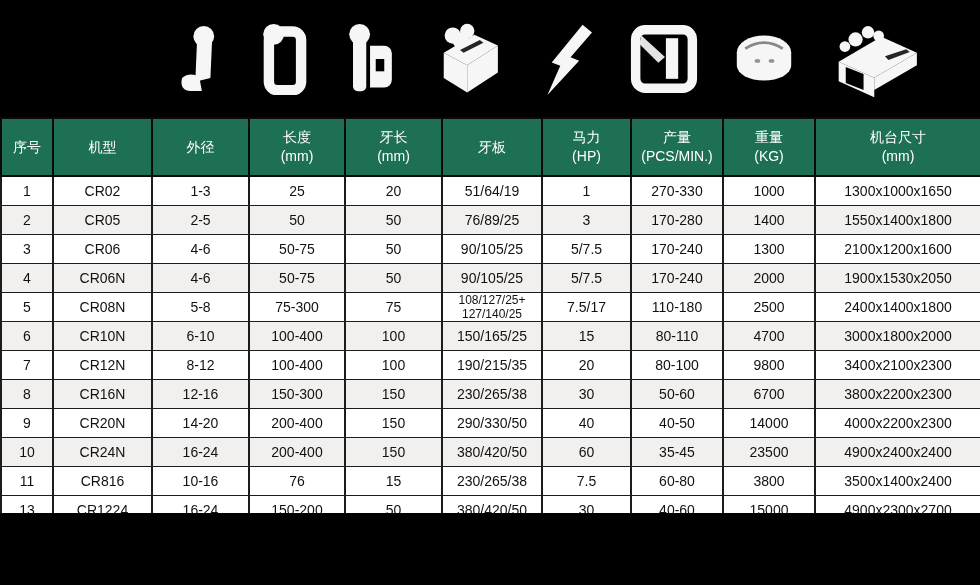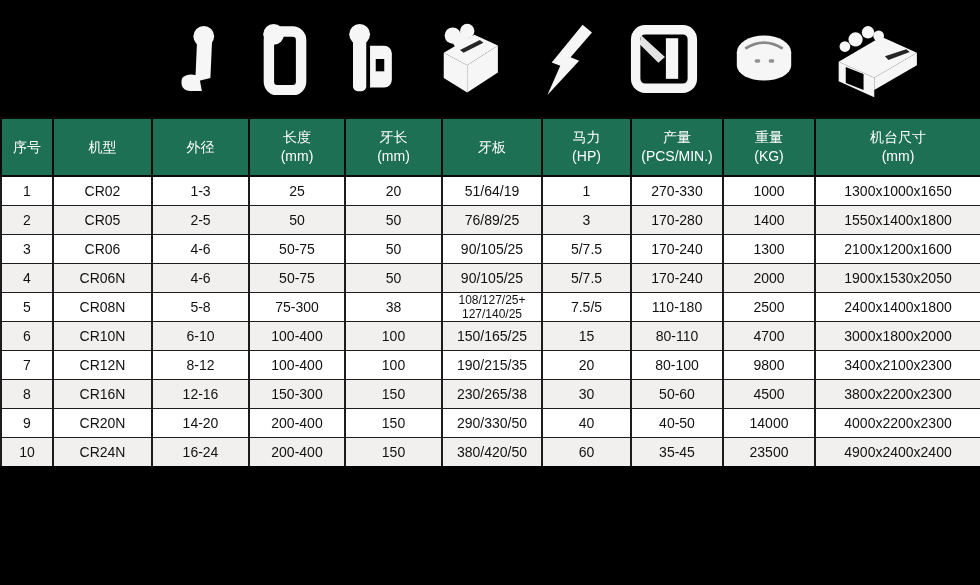--- a/index.html
+++ b/index.html
@@ -251,24 +251,24 @@
           <td>5/7.5</td>
           <td>170-240</td>
           <td>2000</td>
           <td>1900x1530x2050</td>
         </tr>
         <tr>
           <td>5</td>
           <td>CR08N</td>
           <td>5-8</td>
           <td>75-300</td>
-          <td>38</td>
+          <td>75</td>
           <td class="sm">108/127/25+
 127/140/25</td>
-          <td>7.5/5</td>
+          <td>7.5/17</td>
           <td>110-180</td>
           <td>2500</td>
           <td>2400x1400x1800</td>
         </tr>
         <tr class="alt">
           <td>6</td>
           <td>CR10N</td>
           <td>6-10</td>
           <td>100-400</td>
           <td>100</td>
@@ -292,21 +292,21 @@
         </tr>
         <tr class="alt">
           <td>8</td>
           <td>CR16N</td>
           <td>12-16</td>
           <td>150-300</td>
           <td>150</td>
           <td>230/265/38</td>
           <td>30</td>
           <td>50-60</td>
-          <td>4500</td>
+          <td>6700</td>
           <td>3800x2200x2300</td>
         </tr>
         <tr>
           <td>9</td>
           <td>CR20N</td>
           <td>14-20</td>
           <td>200-400</td>
           <td>150</td>
           <td>290/330/50</td>
           <td>40</td>
@@ -319,16 +319,40 @@
           <td>CR24N</td>
           <td>16-24</td>
           <td>200-400</td>
           <td>150</td>
           <td>380/420/50</td>
           <td>60</td>
           <td>35-45</td>
           <td>23500</td>
           <td>4900x2400x2400</td>
         </tr>
+        <tr>
+          <td>11</td>
+          <td>CR816</td>
+          <td>10-16</td>
+          <td>76</td>
+          <td>15</td>
+          <td>230/265/38</td>
+          <td>7.5</td>
+          <td>60-80</td>
+          <td>3800</td>
+          <td>3500x1400x2400</td>
+        </tr>
+        <tr>
+          <td>13</td>
+          <td>CR1224</td>
+          <td>16-24</td>
+          <td>150-200</td>
+          <td>50</td>
+          <td>380/420/50</td>
+          <td>30</td>
+          <td>40-60</td>
+          <td>15000</td>
+          <td>4900x2300x2700</td>
+        </tr>
       </tbody>
   </table>
 
 </div>
 
 </body></html>

